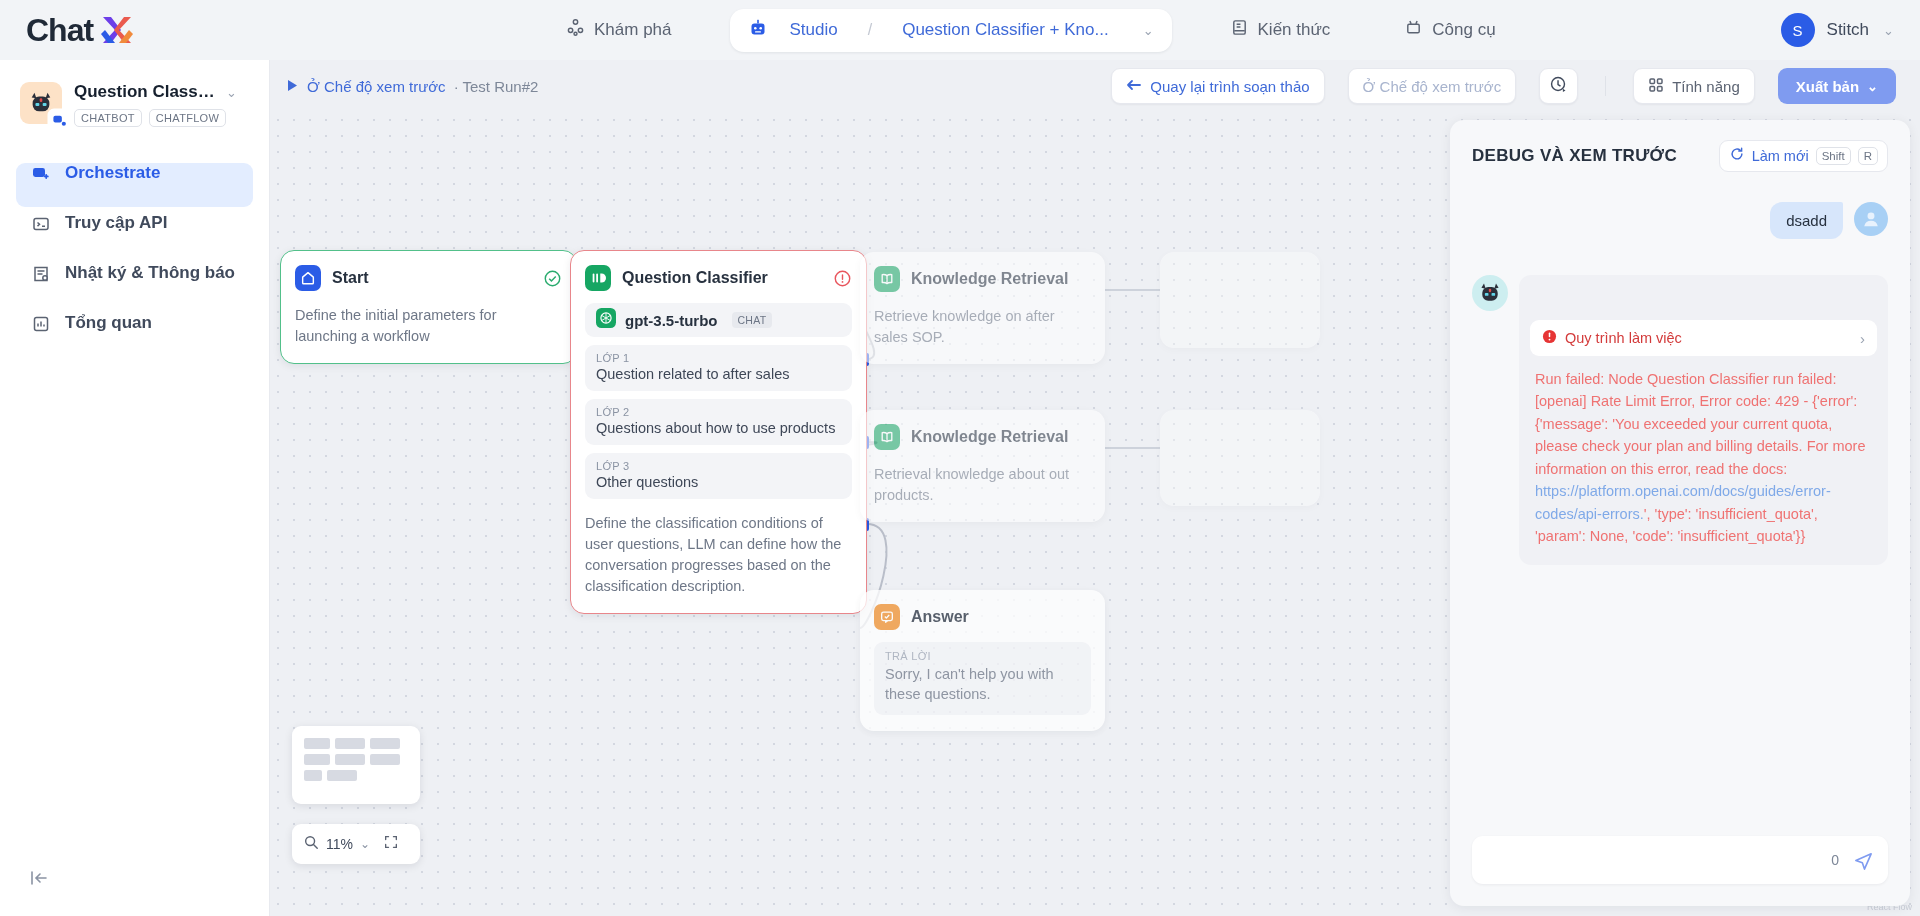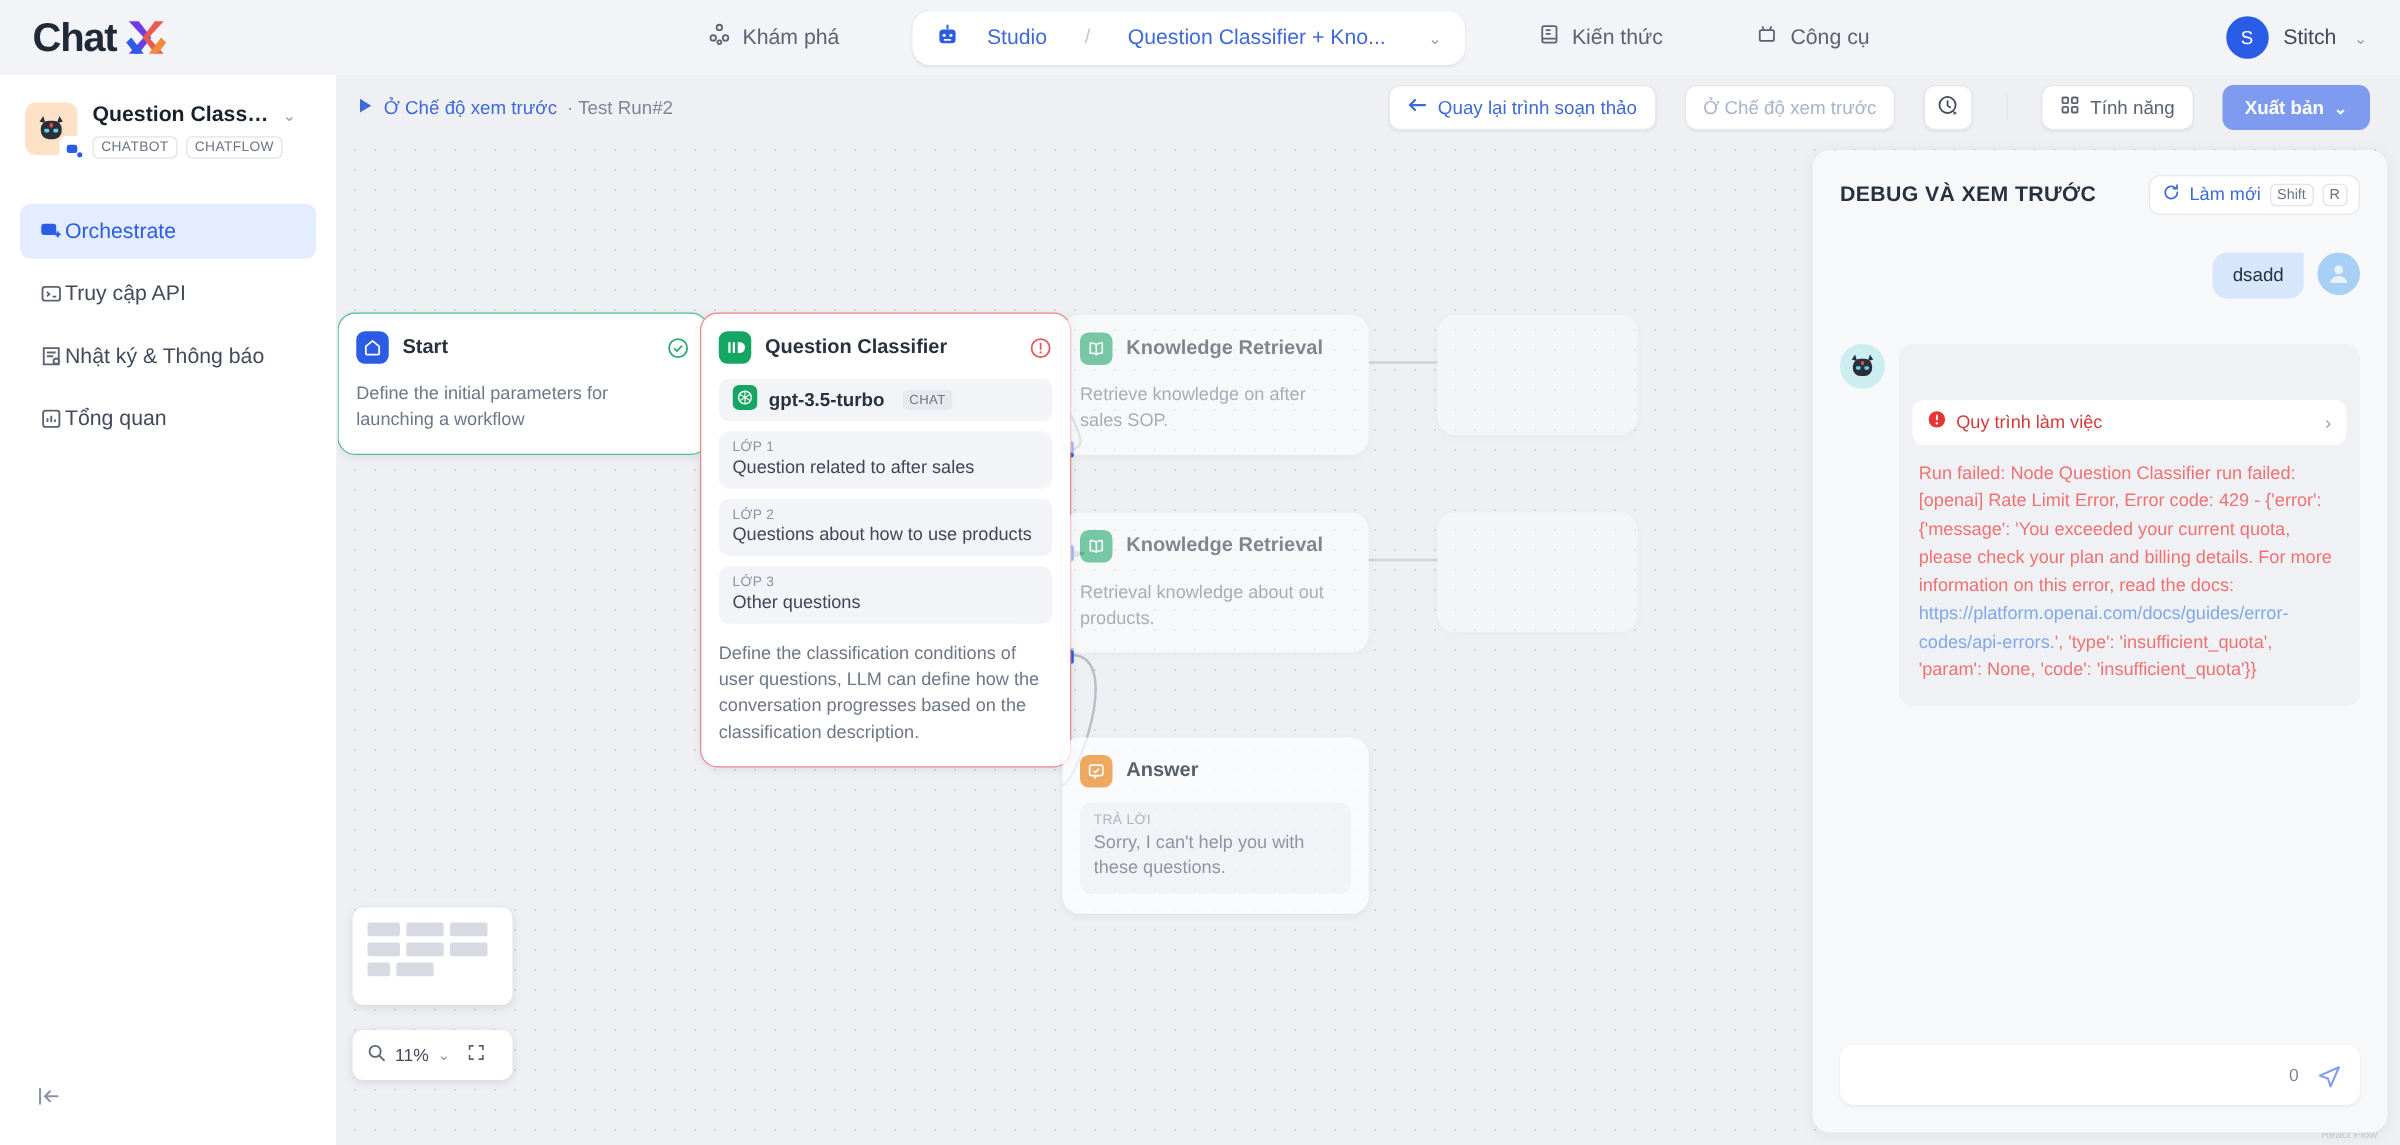--- a/index.html
+++ b/index.html
@@ -77,23 +77,23 @@
   .app-meta { margin-left: 12px; flex: 1; min-width: 0; }
   .app-title-row { display: flex; align-items: center; gap: 7px; }
   .app-title { font-size: 17px; font-weight: bold; color: #16202e; white-space: nowrap; overflow: hidden; text-overflow: ellipsis; max-width: 145px; }
   .app-tags { margin-top: 7px; display: flex; gap: 7px; }
   .tag {
     border: 1px solid #dfe2e8; border-radius: 5px;
     padding: 2px 6px; font-size: 11px; color: #6c7585; letter-spacing: .3px;
   }
   .menu { margin-top: 24px; padding: 0 16px; }
   .menu-item {
-    display: flex; align-items: center; 
+    display: flex; align-items: flex-start; gap: 13px;
     height: 44px; border-radius: 9px; padding: 0 14px;
-    color: #404a5c; font-size: 17px; cursor: pointer; margin-bottom: 6px;
+    color: #404a5c; font-size: 17px; cursor: pointer; margin-bottom: 6px; font-weight: bold;
   }
   .menu-item.active { background: #e3edff; color: #2b5ce6; }
   .menu-item .mi-icon { width: 22px; height: 22px; display:flex; align-items:center; justify-content:center; flex:none; }
   .collapse-btn {
     position: absolute; left: 28px; bottom: 22px; color: #8a93a3;
     font-size: 19px; cursor: pointer;
   }
 
   
   .toolbar {
@@ -121,21 +121,21 @@
   .tbtn.icon-only { padding: 0 9px; color: #404a5c; }
   .tb-divider { width: 1px; height: 20px; background: #dfe2e8; margin: 0 4px; }
   .publish-btn {
     background: #7f9bf0; color: #fff; border: none; border-radius: 9px;
     height: 36px; padding: 0 18px; display: flex; align-items: center; gap: 8px;
     font-size: 15px; font-weight: bold; cursor: pointer;
   }
 
   
   .canvas {
-    position: absolute; left: 260px; top: 112px;
+    position: absolute; left: 270px; top: 112px;
     width: 1650px; height: 804px;
     background-color: #eef0f4;
     background-image: radial-gradient(circle, #d3d7e0 1px, transparent 1px);
     background-size: 16px 16px;
     overflow: hidden;
   }
   .node {
     position: absolute; background: #fff; border-radius: 14px;
     box-shadow: 0 2px 8px rgba(16,24,40,.08);
     padding: 14px 14px 16px 14px;

